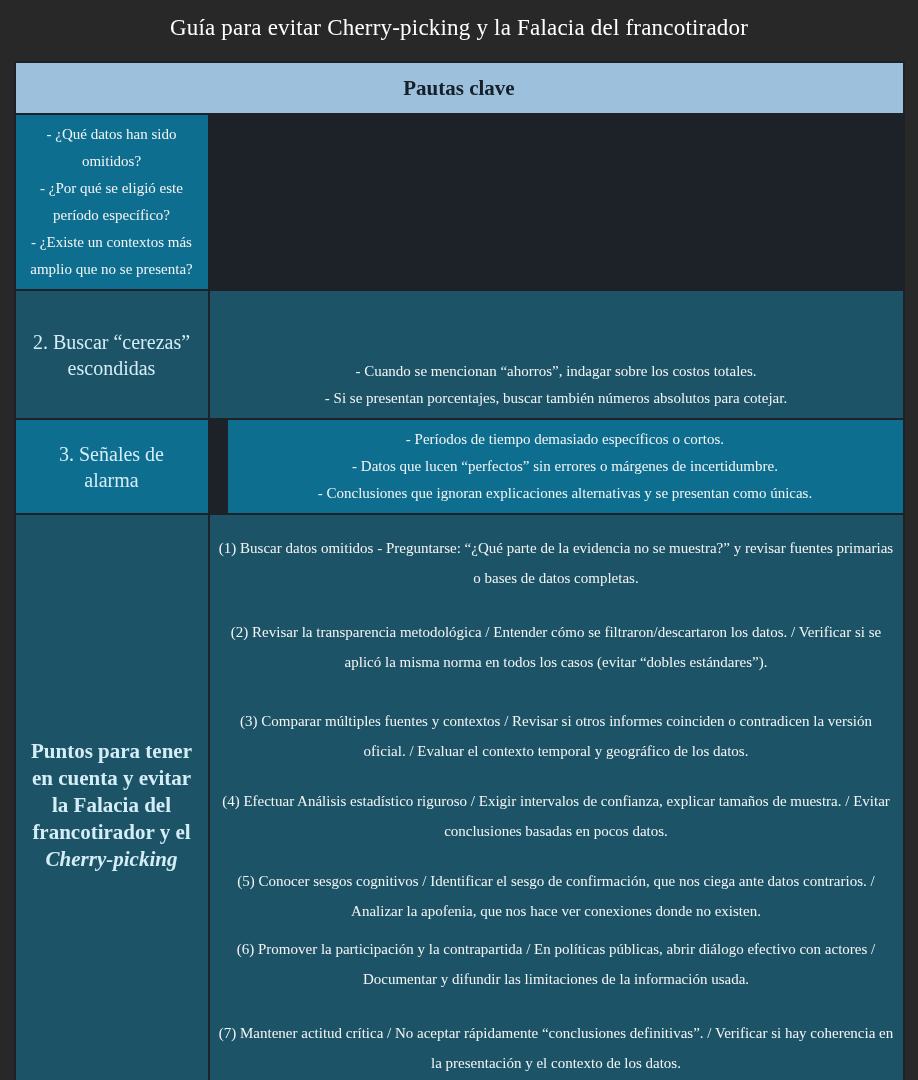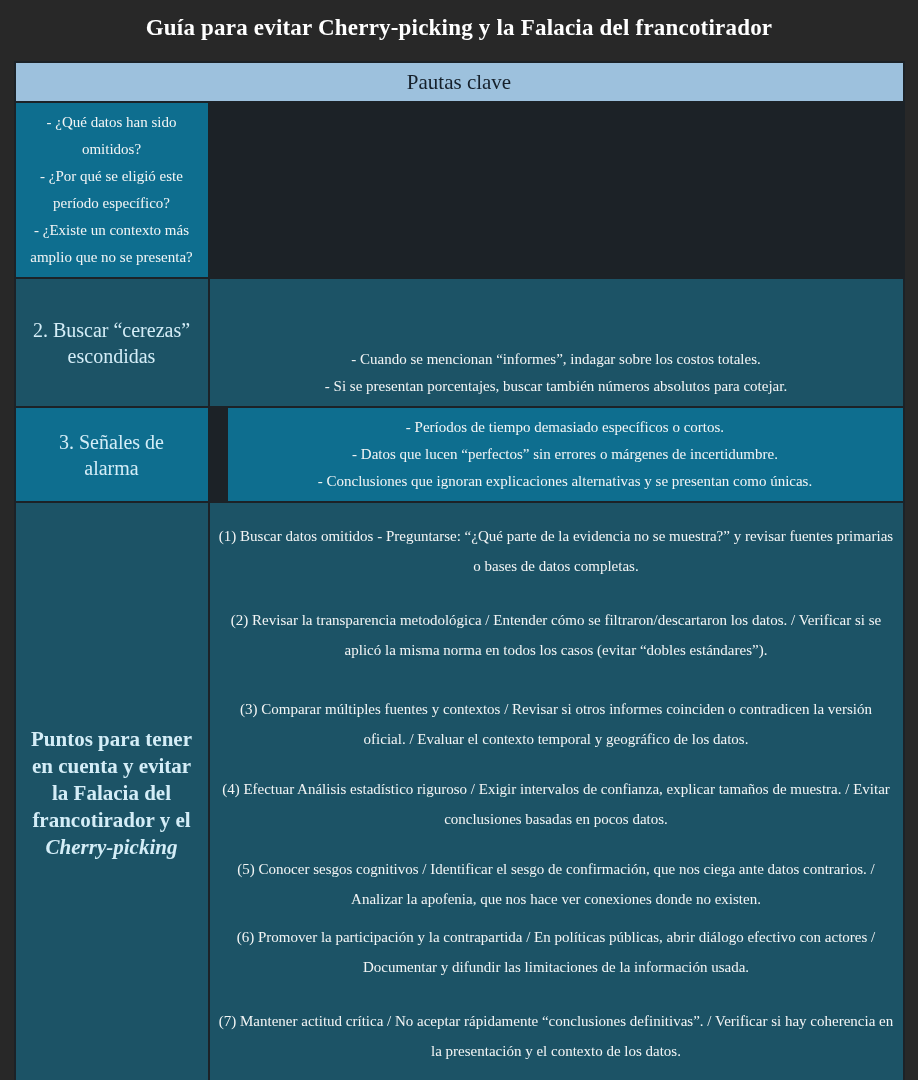--- a/index.html
+++ b/index.html
@@ -12,39 +12,39 @@
     background: #282828;
     font-family: "Liberation Serif", serif;
     overflow: hidden;
   }
   .title {
     margin: 0;
     padding-top: 15px;
     text-align: center;
     color: #ffffff;
     font-size: 23px;
-    font-weight: bold;
+    font-weight: normal;
     letter-spacing: 0.2px;
   }
   .tbl {
     width: 891px;
     margin: 20px auto 0 auto;
     background: #1c2227;
     border: 2px solid #1c2227;
     display: flex;
     flex-direction: column;
     gap: 2px;
     box-sizing: border-box;
   }
   .thead {
     background: #9dc1dd;
     color: #15202b;
     font-size: 21px;
-    font-weight: normal;
-    height: 38px;
+    font-weight: bold;
+    height: 50px;
     display: flex;
     align-items: center;
     justify-content: center;
   }
   .row {
     display: grid;
     grid-template-columns: 192px 1fr;
     gap: 2px;
   }
   .row.bright .cell { background: #0e6e8f; }
@@ -101,30 +101,30 @@
 <h1 class="title">Guía para evitar Cherry-picking y la Falacia del francotirador</h1>
 
 <div class="tbl">
 
   <div class="thead">Pautas clave</div>
 
   <div class="row bright r1">
     <div class="cell content">
       <div>- ¿Qué datos han sido omitidos?</div>
       <div>- ¿Por qué se eligió este período específico?</div>
-      <div>- ¿Existe un contexto más amplio que no se presenta?</div>
+      <div>- ¿Existe un contextos más amplio que no se presenta?</div>
     </div>
   </div>
 
   <div class="row dark r2">
     <div class="cell label">
       <div class="inner">2. Buscar “cerezas” escondidas</div>
     </div>
     <div class="cell content">
-      <div>- Cuando se mencionan “informes”, indagar sobre los costos totales.</div>
+      <div>- Cuando se mencionan “ahorros”, indagar sobre los costos totales.</div>
       <div>- Si se presentan porcentajes, buscar también números absolutos para cotejar.</div>
     </div>
   </div>
 
   <div class="row bright r3">
     <div class="cell label">
       <div class="inner">3. Señales de alarma</div>
     </div>
     <div class="cell content">
       <div>- Períodos de tiempo demasiado específicos o cortos.</div>

